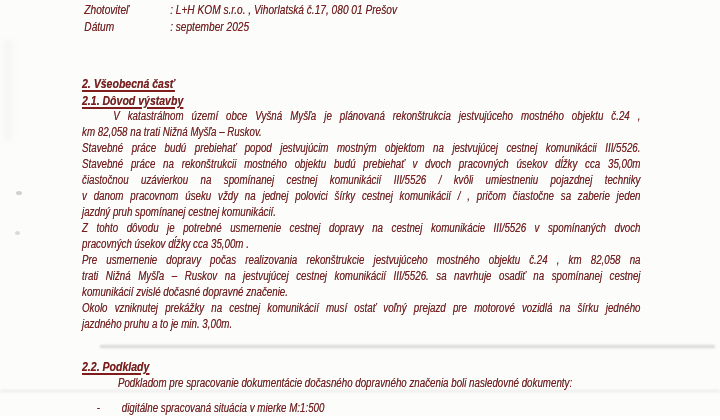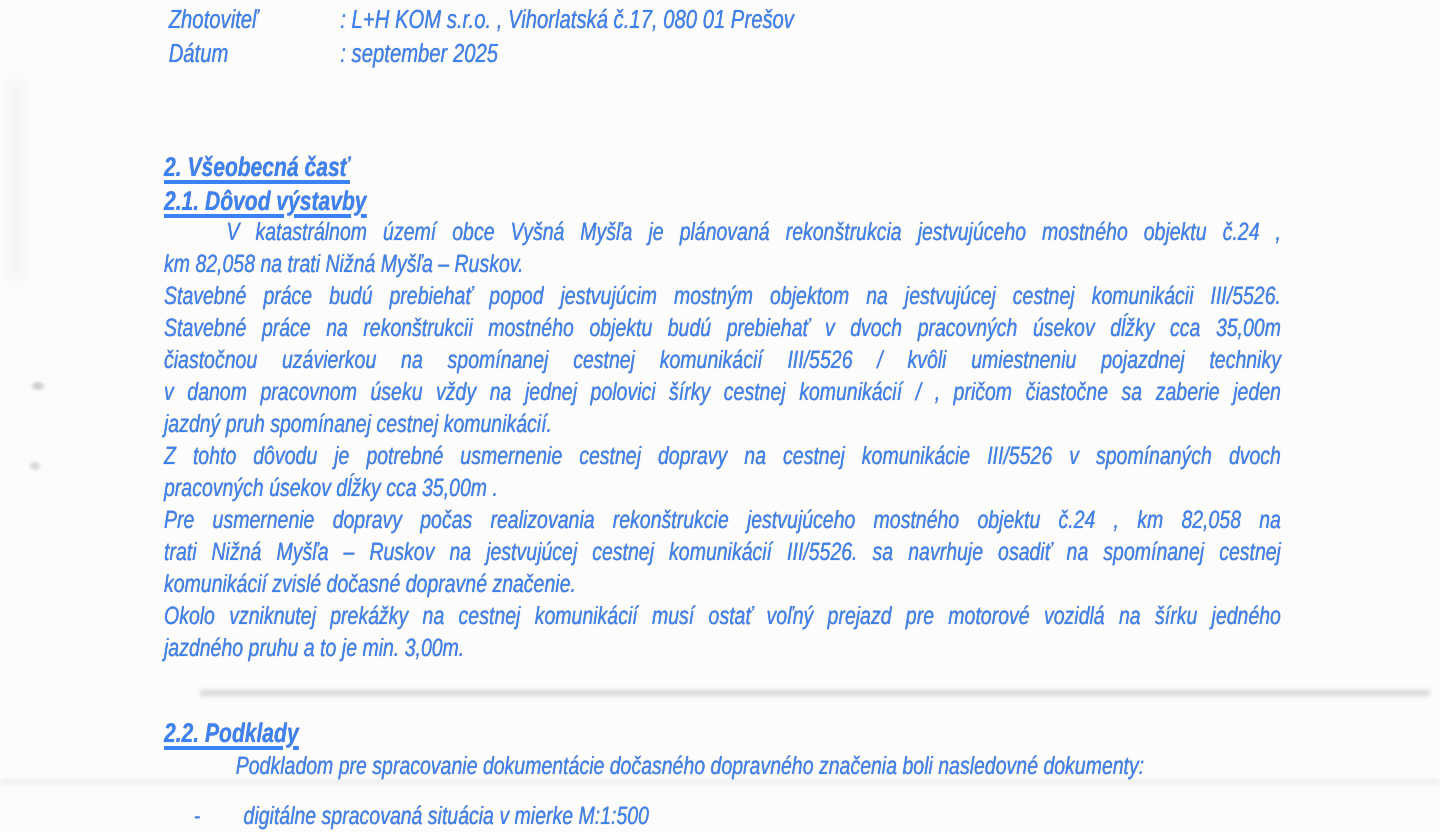--- a/index.html
+++ b/index.html
@@ -8,21 +8,21 @@
     background: #ffffff;
   }
   .page {
     position: relative;
     width: 720px;
     height: 416px;
     background: #fcfcfb;
     overflow: hidden;
     font-family: "Liberation Sans", sans-serif;
     font-style: italic;
-    color: #3b82f6;
+    color: #7f1d1d;
   }
   
   .content {
     position: absolute;
     left: 82px;
     top: 0;
     width: 716px;
     height: 420px;
     transform: scaleX(0.78);
     transform-origin: 0 0;

